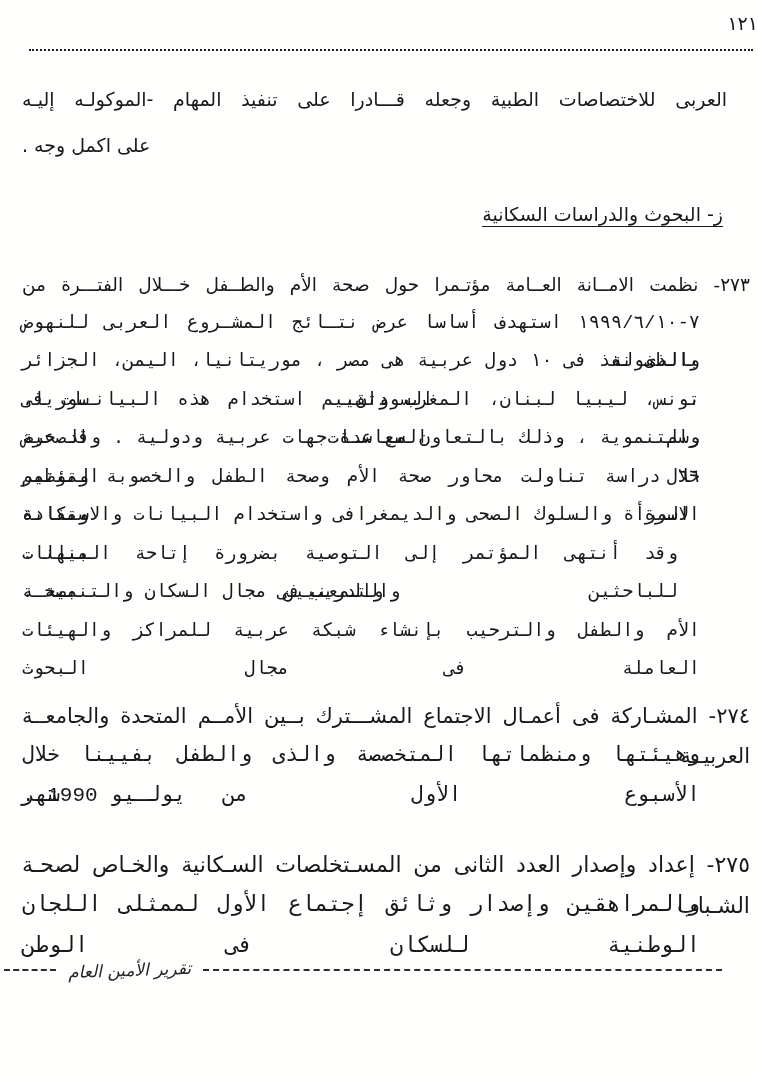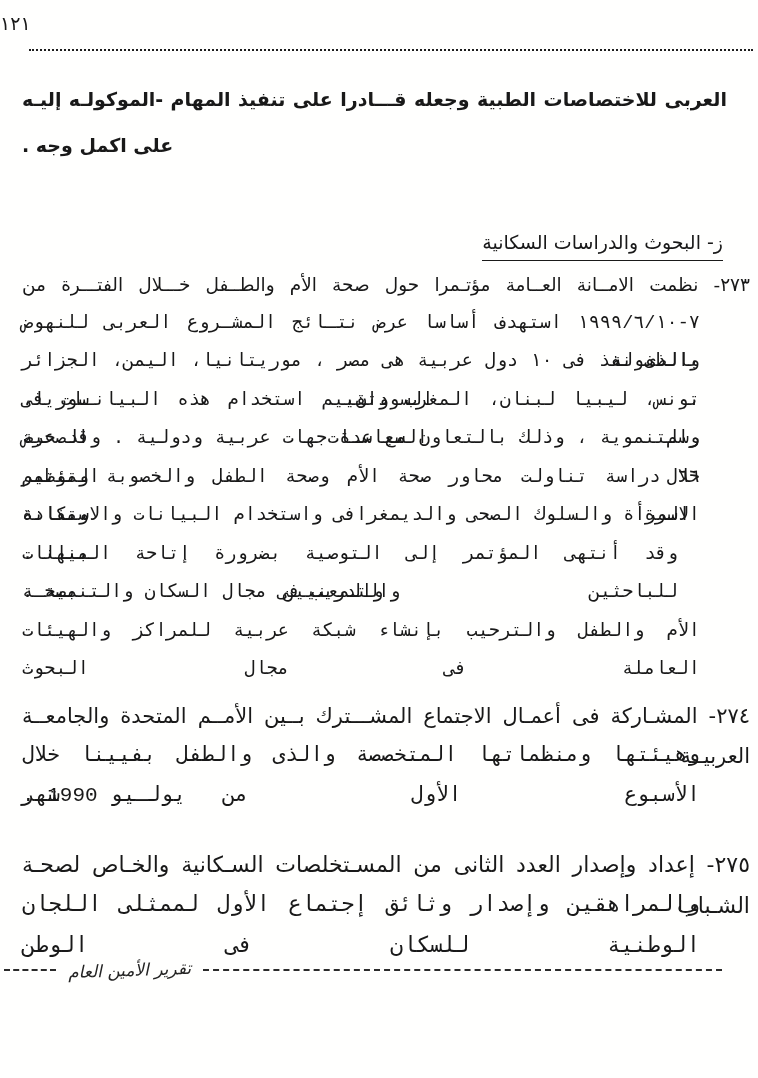--- a/index.html
+++ b/index.html
@@ -5,35 +5,34 @@
   html,body{margin:0;padding:0;background:#ffffff;}
   .page{
     width:758px;height:1078px;position:relative;overflow:hidden;
     background:#fffffe;
     font-family:"DejaVu Sans",sans-serif;
     color:#191919;
     direction:rtl;
   }
   .page-number{
     position:absolute;top:12px;left:0;right:0;
-    text-align:left;font-size:19px;letter-spacing:10px;
+    text-align:right;font-size:19px;letter-spacing:10px;
   }
   .top-rule{
     position:absolute;top:49px;left:29px;width:724px;height:0;
     border-top:2px dotted #1c1c1c;
   }
-  .intro{position:absolute;top:76px;right:31px;width:705px;font-weight:bold;}
+  .intro{position:absolute;top:76px;right:31px;width:705px;}
   .intro .l{height:46px;line-height:46px;font-size:19px;}
   .l.just{text-align:justify;text-align-last:justify;}
   .l.end{text-align:left;}
   .heading{
     position:absolute;top:203px;right:35px;
-    font-size:19px;padding-bottom:7px;
+    font-size:19px;padding-bottom:1px;
     border-bottom:1.6px solid #1a1a1a;
-    margin-top:28px;
   }
   .para{position:absolute;right:8px;width:728px;margin-top:16px;}
   .p273{top:250px;}
   .p273 .l{height:38.5px;line-height:38.5px;font-size:18.5px;}
   .p274{top:680px;}
   .p274 .l{height:40px;line-height:40px;font-size:21px;}
   .p275{top:828px;}
   .p275 .l{height:41px;line-height:41px;font-size:22px;}
   .l.cont{margin-left:0;margin-right:50px;font-family:Liberation Mono, monospace;}
   .l.ind{margin-right:72px;}

